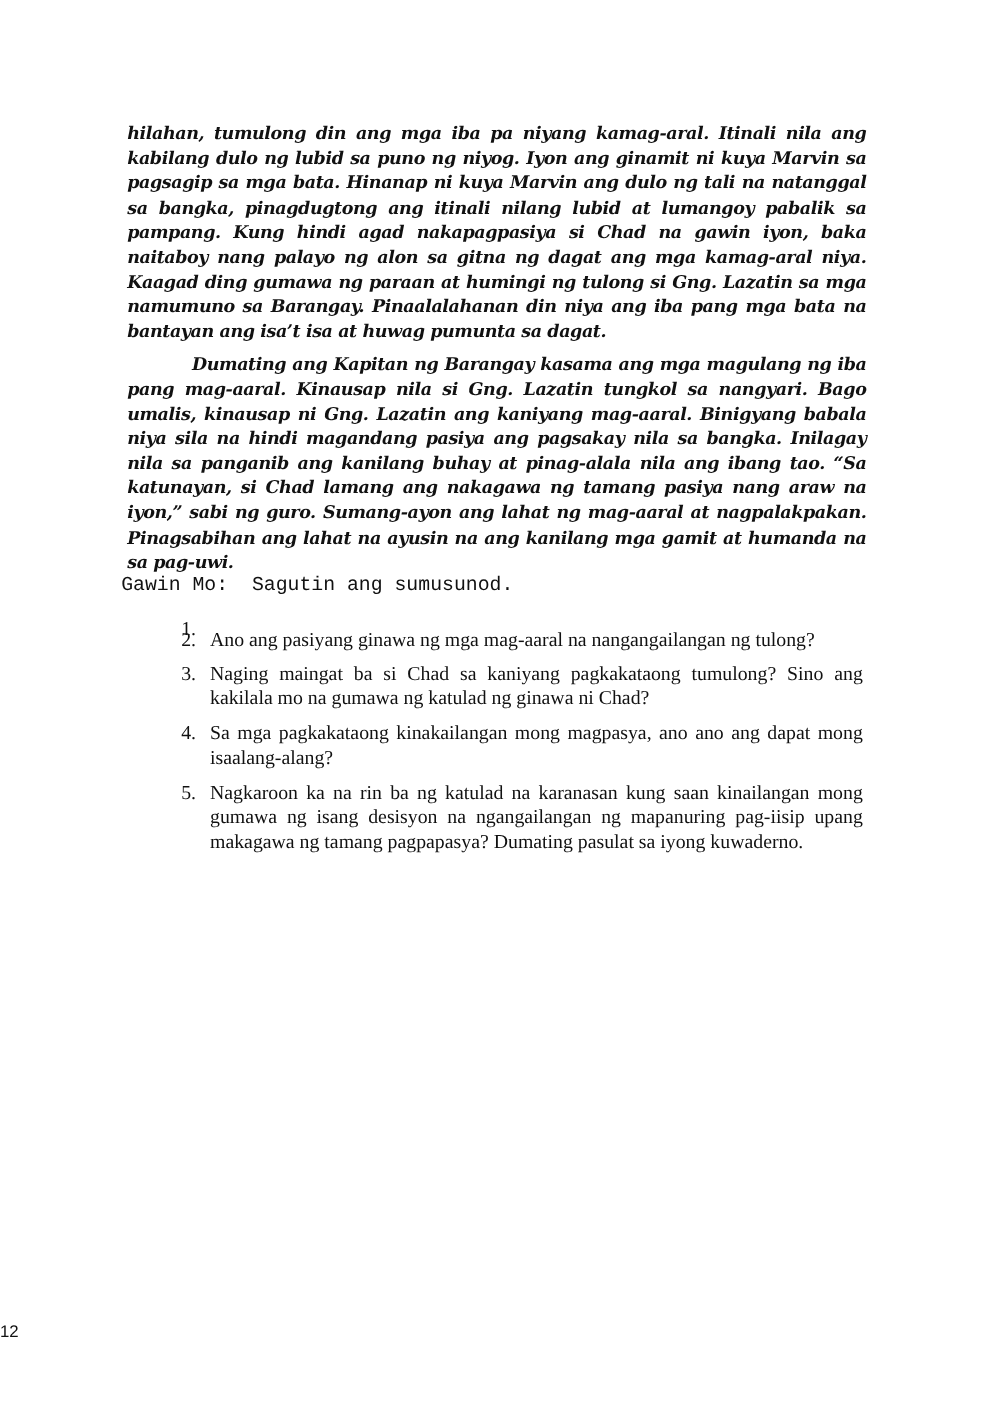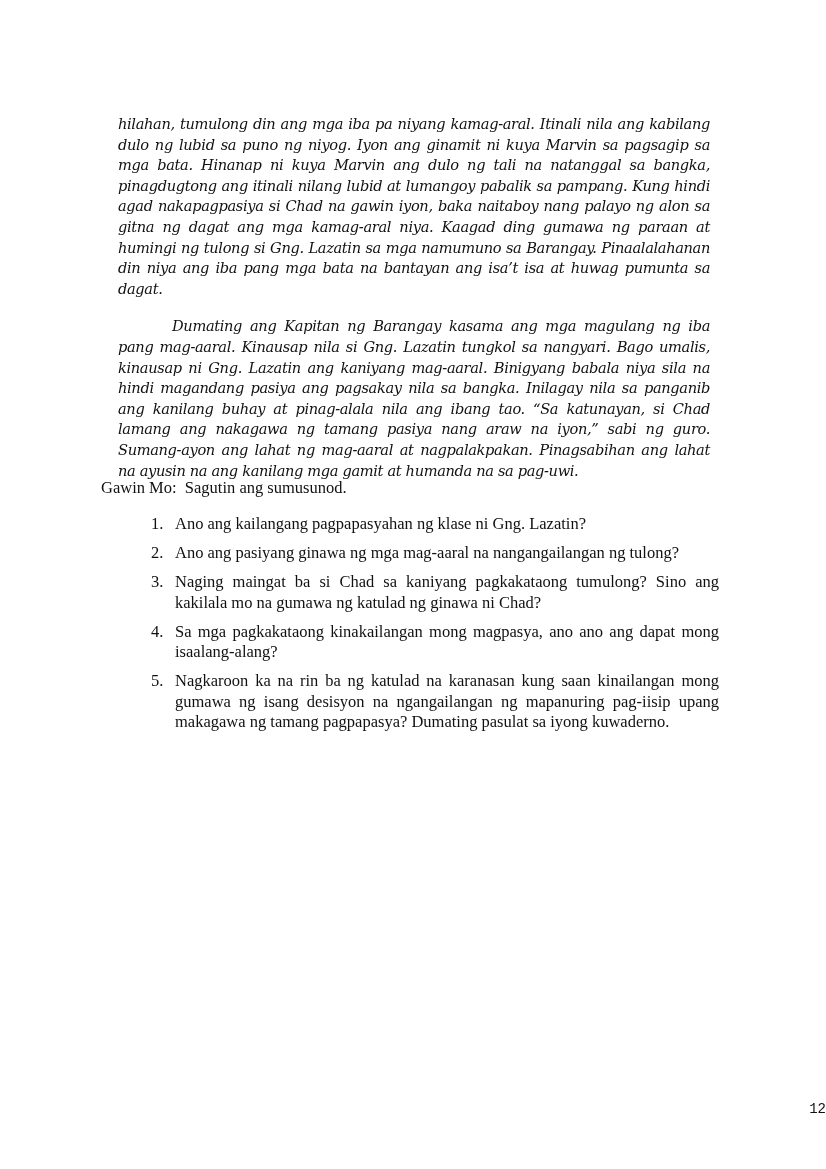--- a/index.html
+++ b/index.html
@@ -19,32 +19,33 @@
       left: 101px;
       top: 97px;
       width: 626px;
       font-family: "DejaVu Serif", serif;
       font-style: italic;
       font-size: 14.6px;
       line-height: 20.6px;
       letter-spacing: -0.35px;
     }
     .story p {
-      margin: 17px;
+      margin: 5px;
       text-align: justify;
+      font-weight: bold;
     }
     .story p + p {
       margin-top: 7px;
       text-indent: 54px;
     }
     .instruction {
       position: absolute;
       left: 101px;
       top: 478px;
-      font-family: Liberation Serif, serif;
+      font-family: Liberation Mono, monospace;
       font-size: 16.5px;
       line-height: 20px;
       white-space: pre;
     }
     .questions {
       position: absolute;
       left: 151px;
       top: 514px;
       width: 568px;
       margin: 0;
@@ -63,40 +64,39 @@
     .questions li .num {
       position: absolute;
       left: 0;
       top: 0;
     }
     .page-number {
       position: absolute;
       left: 0;
       width: 826px;
       top: 1100px;
-      text-align: right;
-      font-family: Liberation Mono, monospace;
+      text-align: left;
+      font-family: Liberation Sans, sans-serif;
       font-size: 14px;
       line-height: 18px;
     }
   </style>
 </head>
 <body>
 
 <div class="story">
   <p>hilahan, tumulong din ang mga iba pa niyang kamag-aral. Itinali nila ang kabilang dulo ng lubid sa puno ng niyog. Iyon ang ginamit ni kuya Marvin sa pagsagip sa mga bata. Hinanap ni kuya Marvin ang dulo ng tali na natanggal sa bangka, pinagdugtong ang itinali nilang lubid at lumangoy pabalik sa pampang. Kung hindi agad nakapagpasiya si Chad na gawin iyon, baka naitaboy nang palayo ng alon sa gitna ng dagat ang mga kamag-aral niya. Kaagad ding gumawa ng paraan at humingi ng tulong si Gng. Lazatin sa mga namumuno sa Barangay. Pinaalalahanan din niya ang iba pang mga bata na bantayan ang isa’t isa at huwag pumunta sa dagat.</p>
   <p>Dumating ang Kapitan ng Barangay kasama ang mga magulang ng iba pang mag-aaral. Kinausap nila si Gng. Lazatin tungkol sa nangyari. Bago umalis, kinausap ni Gng. Lazatin ang kaniyang mag-aaral. Binigyang babala niya sila na hindi magandang pasiya ang pagsakay nila sa bangka. Inilagay nila sa panganib ang kanilang buhay at pinag-alala nila ang ibang tao. “Sa katunayan, si Chad lamang ang nakagawa ng tamang pasiya nang araw na iyon,” sabi ng guro. Sumang-ayon ang lahat ng mag-aaral at nagpalakpakan. Pinagsabihan ang lahat na ayusin na ang kanilang mga gamit at humanda na sa pag-uwi.</p>
 </div>
 
 <div class="instruction">Gawin Mo:  Sagutin ang sumusunod.</div>
 
 <ol class="questions">
   <li>
     <span class="num">1.</span>
-    <span>Ano ang kailangang pagpapasyahan ng klase ni Gng. Lazatin?</span>
   </li>
   <li>
     <span class="num">2.</span>
     <span>Ano ang pasiyang ginawa ng mga mag-aaral na nangangailangan ng tulong?</span>
   </li>
   <li>
     <span class="num">3.</span>
     <span>Naging maingat ba si Chad sa kaniyang pagkakataong tumulong? Sino ang kakilala mo na gumawa ng katulad ng ginawa ni Chad?</span>
   </li>
   <li>

